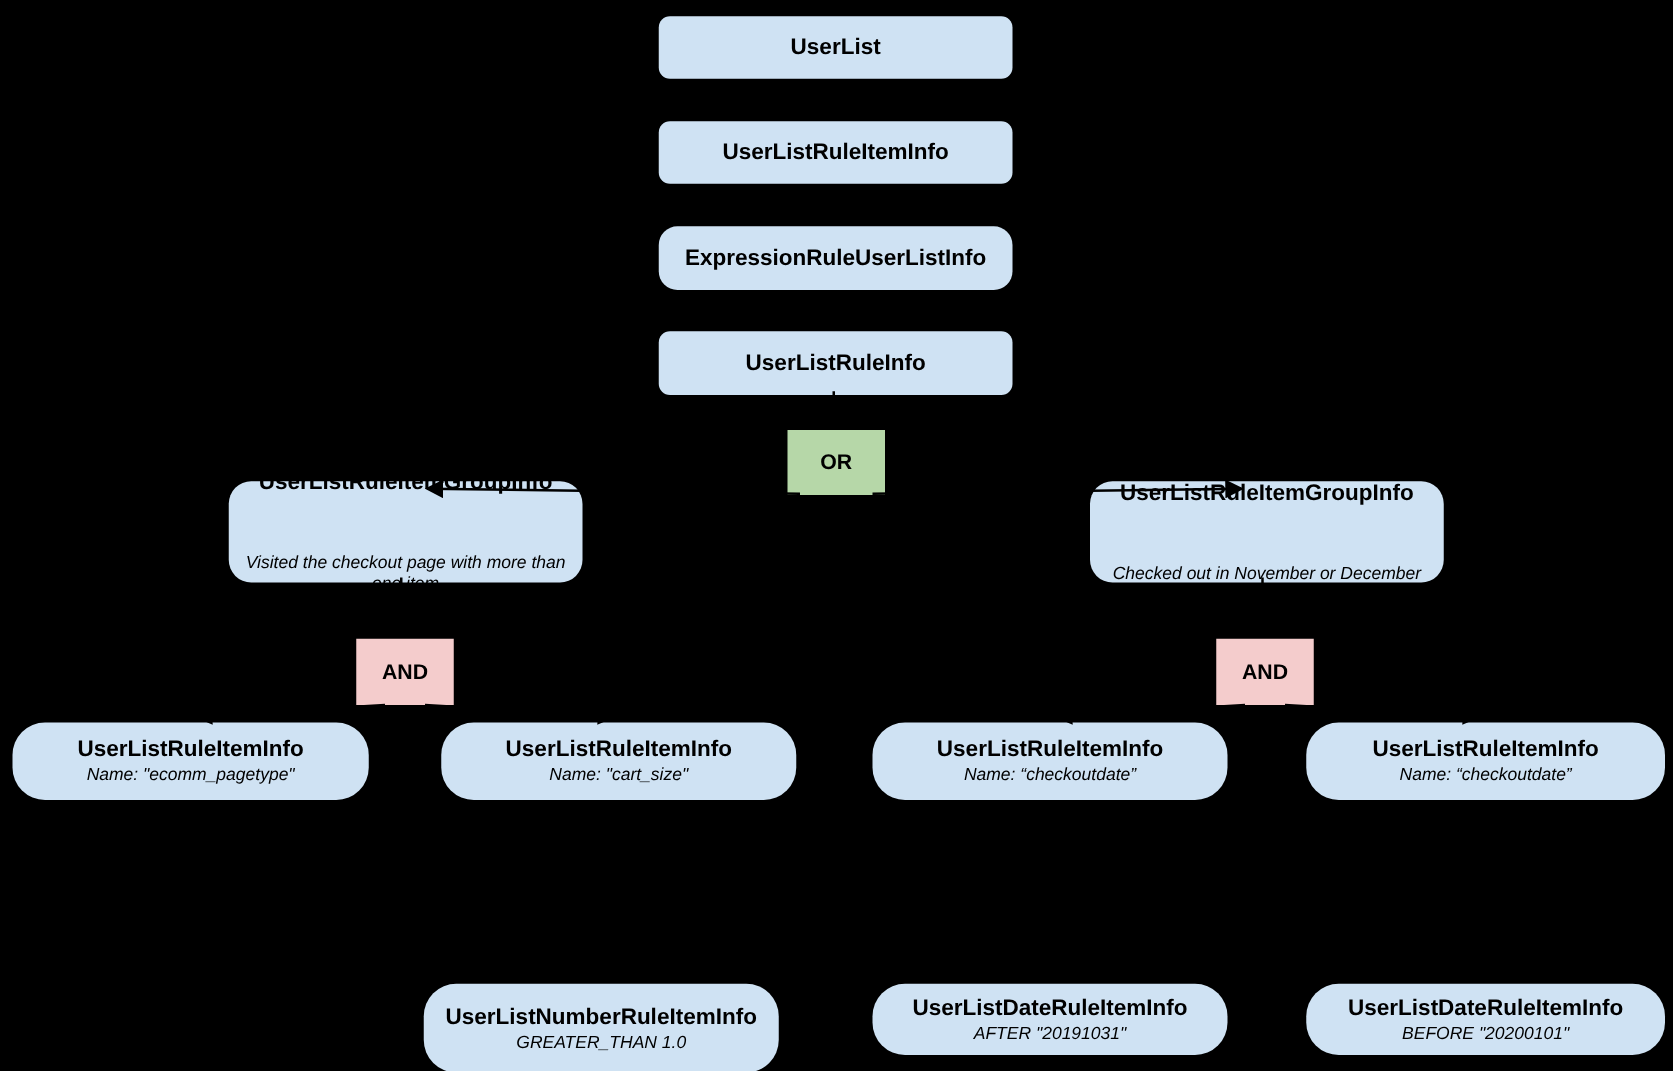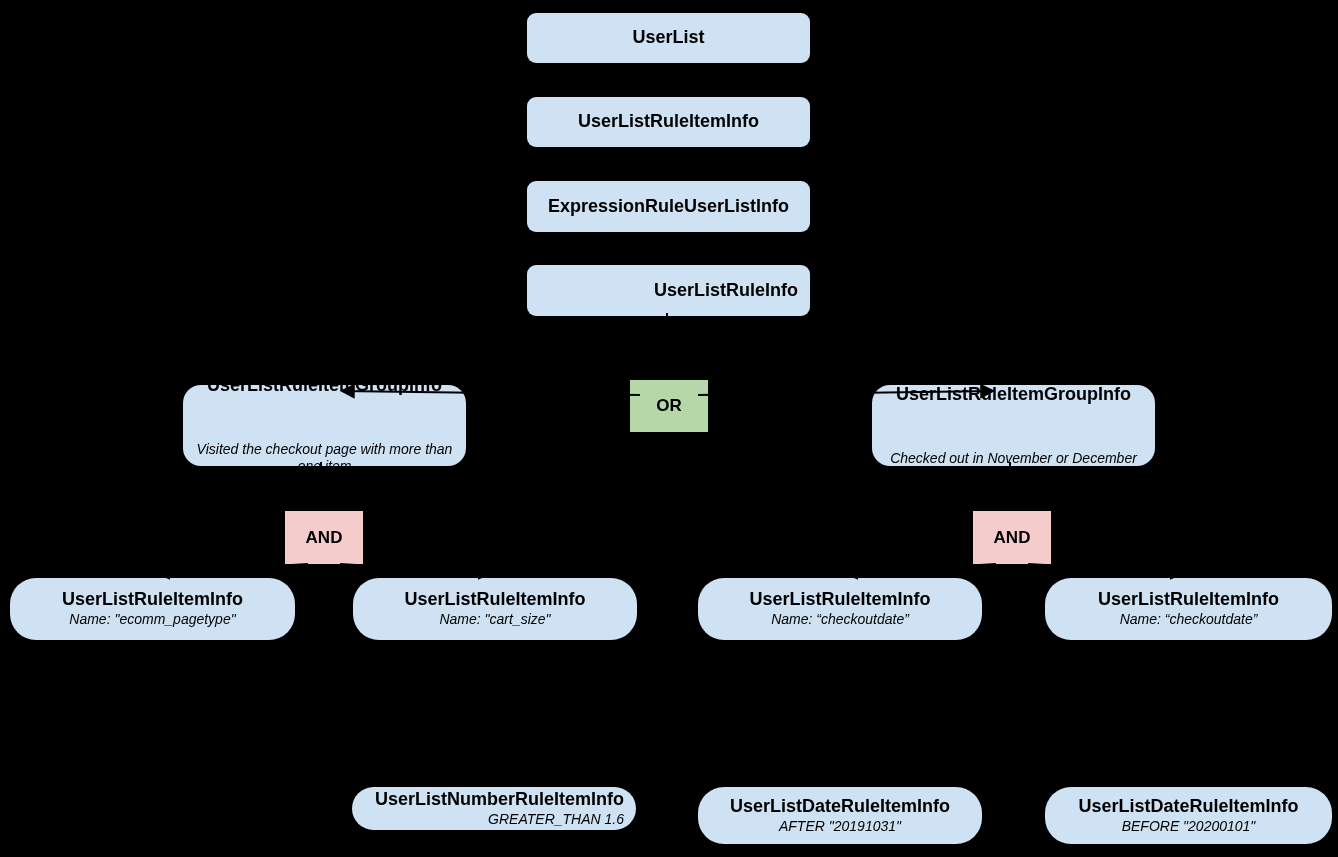--- a/index.html
+++ b/index.html
@@ -26,33 +26,33 @@
   .r18{border-radius:18px;gap:44px;}
   .op{
     position:absolute;background:var(--and);
     display:flex;align-items:center;justify-content:center;
     font-size:17px;font-weight:700;box-sizing:border-box;
   }
   .op.or{background:var(--or);}
   
   #n-userlist       {left:527px;top:13px; width:283px;height:50px;}
   #n-rulebased      {left:527px;top:97px; width:283px;height:50px;}
-  #n-expression     {left:527px;top:181px;width:283px;height:51px;}
-  #n-userlistrule   {left:527px;top:265px;width:283px;height:51px;align-items:flex-end;}
-  #n-or             {left:630px;top:344px;width:78px; height:52px;margin-top:36px;}
+  #n-expression     {left:527px;top:181px;width:283px;height:51px;border-radius:15px;}
+  #n-userlistrule   {left:527px;top:265px;width:283px;height:51px;}
+  #n-or             {left:630px;top:344px;width:78px; height:52px;}
   #n-group-left     {left:183px;top:385px;width:283px;height:81px;}
   #n-group-right    {left:872px;top:385px;width:283px;height:81px;}
   #n-and-left       {left:285px;top:511px;width:78px; height:53px;}
   #n-and-right      {left:973px;top:511px;width:78px; height:53px;}
   #n-item-ecomm     {left:10px;  top:578px;width:285px;height:62px;}
   #n-item-cart      {left:353px; top:578px;width:284px;height:62px;}
   #n-item-checkout1 {left:698px; top:578px;width:284px;height:62px;}
   #n-item-checkout2 {left:1045px;top:578px;width:287px;height:62px;}
   #n-leaf-string    {left:10px;  top:787px;width:285px;height:57px;}
-  #n-leaf-number    {left:352px; top:787px;width:284px;height:43px;align-items:flex-end;}
+  #n-leaf-number    {left:339px; top:787px;width:284px;height:71px;}
   #n-leaf-dateafter {left:698px; top:787px;width:284px;height:57px;}
   #n-leaf-datebefore{left:1045px;top:787px;width:287px;height:57px;}
   .edges{position:absolute;left:0;top:0;width:1338px;height:857px;pointer-events:none;}
 </style>
 </head>
 <body>
 
 <div class="canvas">
 
   <div class="box r8" id="n-userlist">
@@ -102,21 +102,21 @@
   </div>
 
   <div class="box r14" id="n-item-checkout2">
     <div class="title">UserListRuleItemInfo</div>
     <div class="subtitle">Name: “checkoutdate”</div>
   </div>
 
 
   <div class="box r14" id="n-leaf-number">
     <div class="title">UserListNumberRuleItemInfo</div>
-    <div class="subtitle">GREATER_THAN 1.6</div>
+    <div class="subtitle">GREATER_THAN 1.0</div>
   </div>
 
   <div class="box r14" id="n-leaf-dateafter">
     <div class="title">UserListDateRuleItemInfo</div>
     <div class="subtitle">AFTER "20191031"</div>
   </div>
 
   <div class="box r14" id="n-leaf-datebefore">
     <div class="title">UserListDateRuleItemInfo</div>
     <div class="subtitle">BEFORE "20200101"</div>

